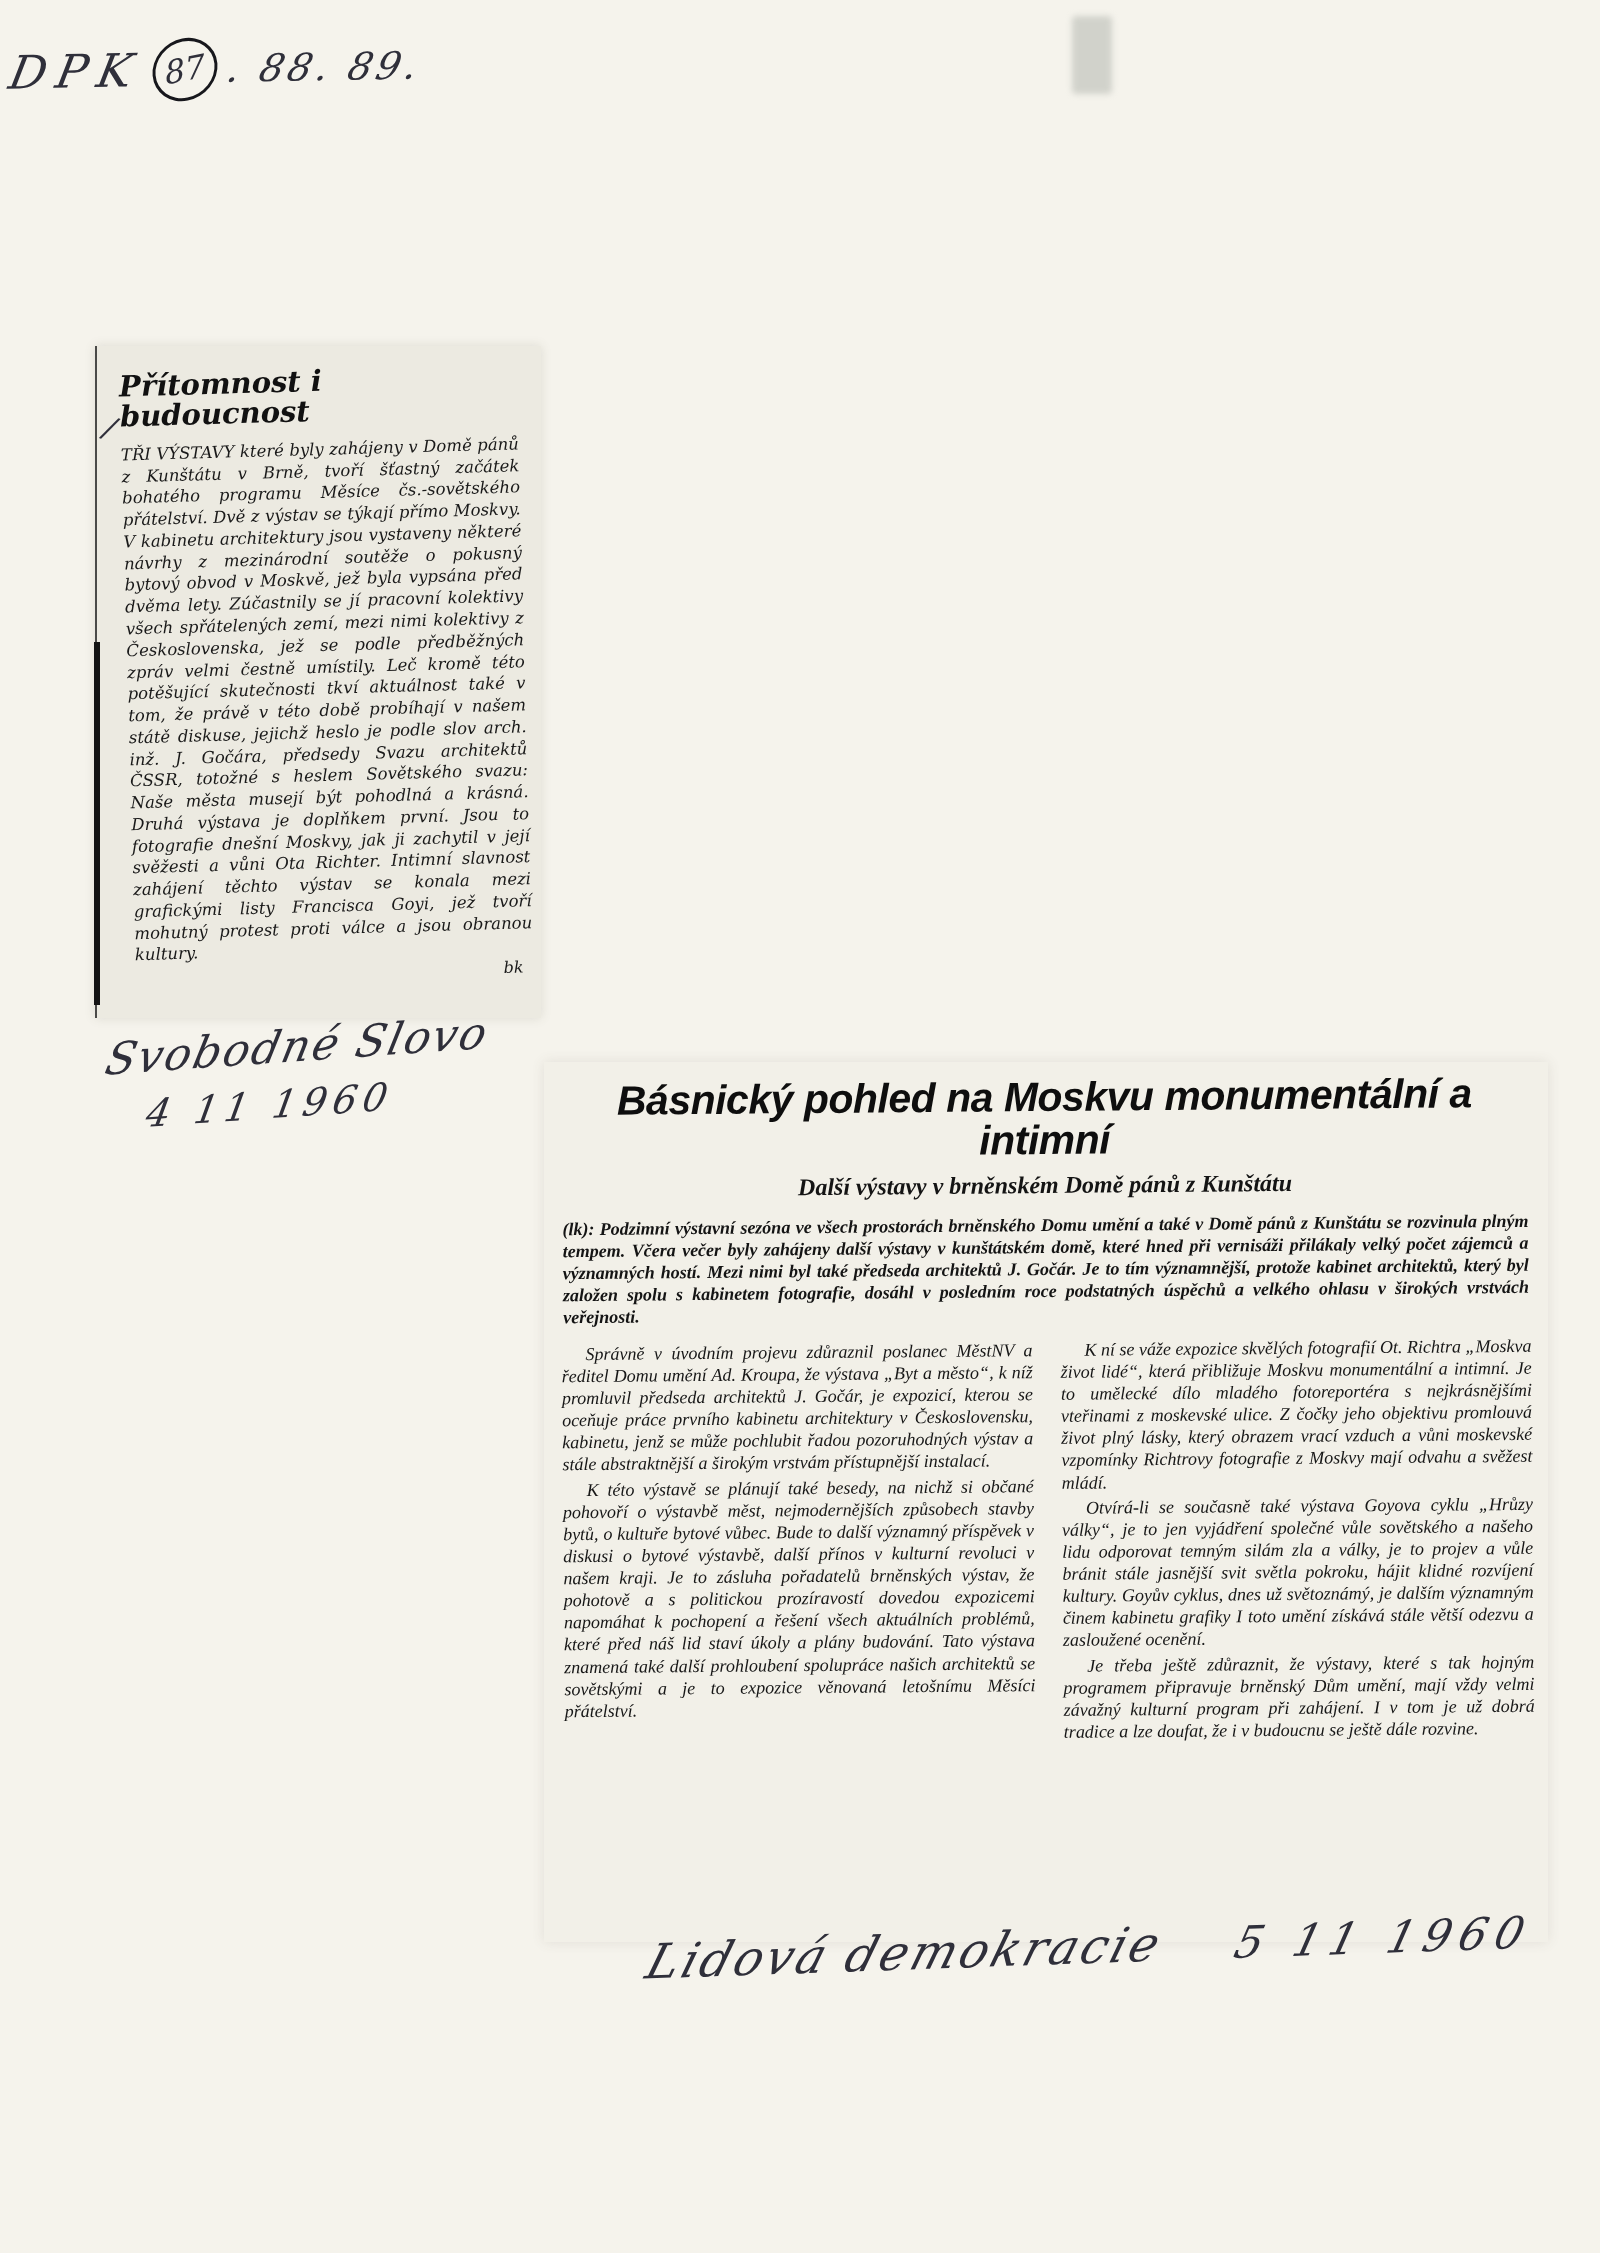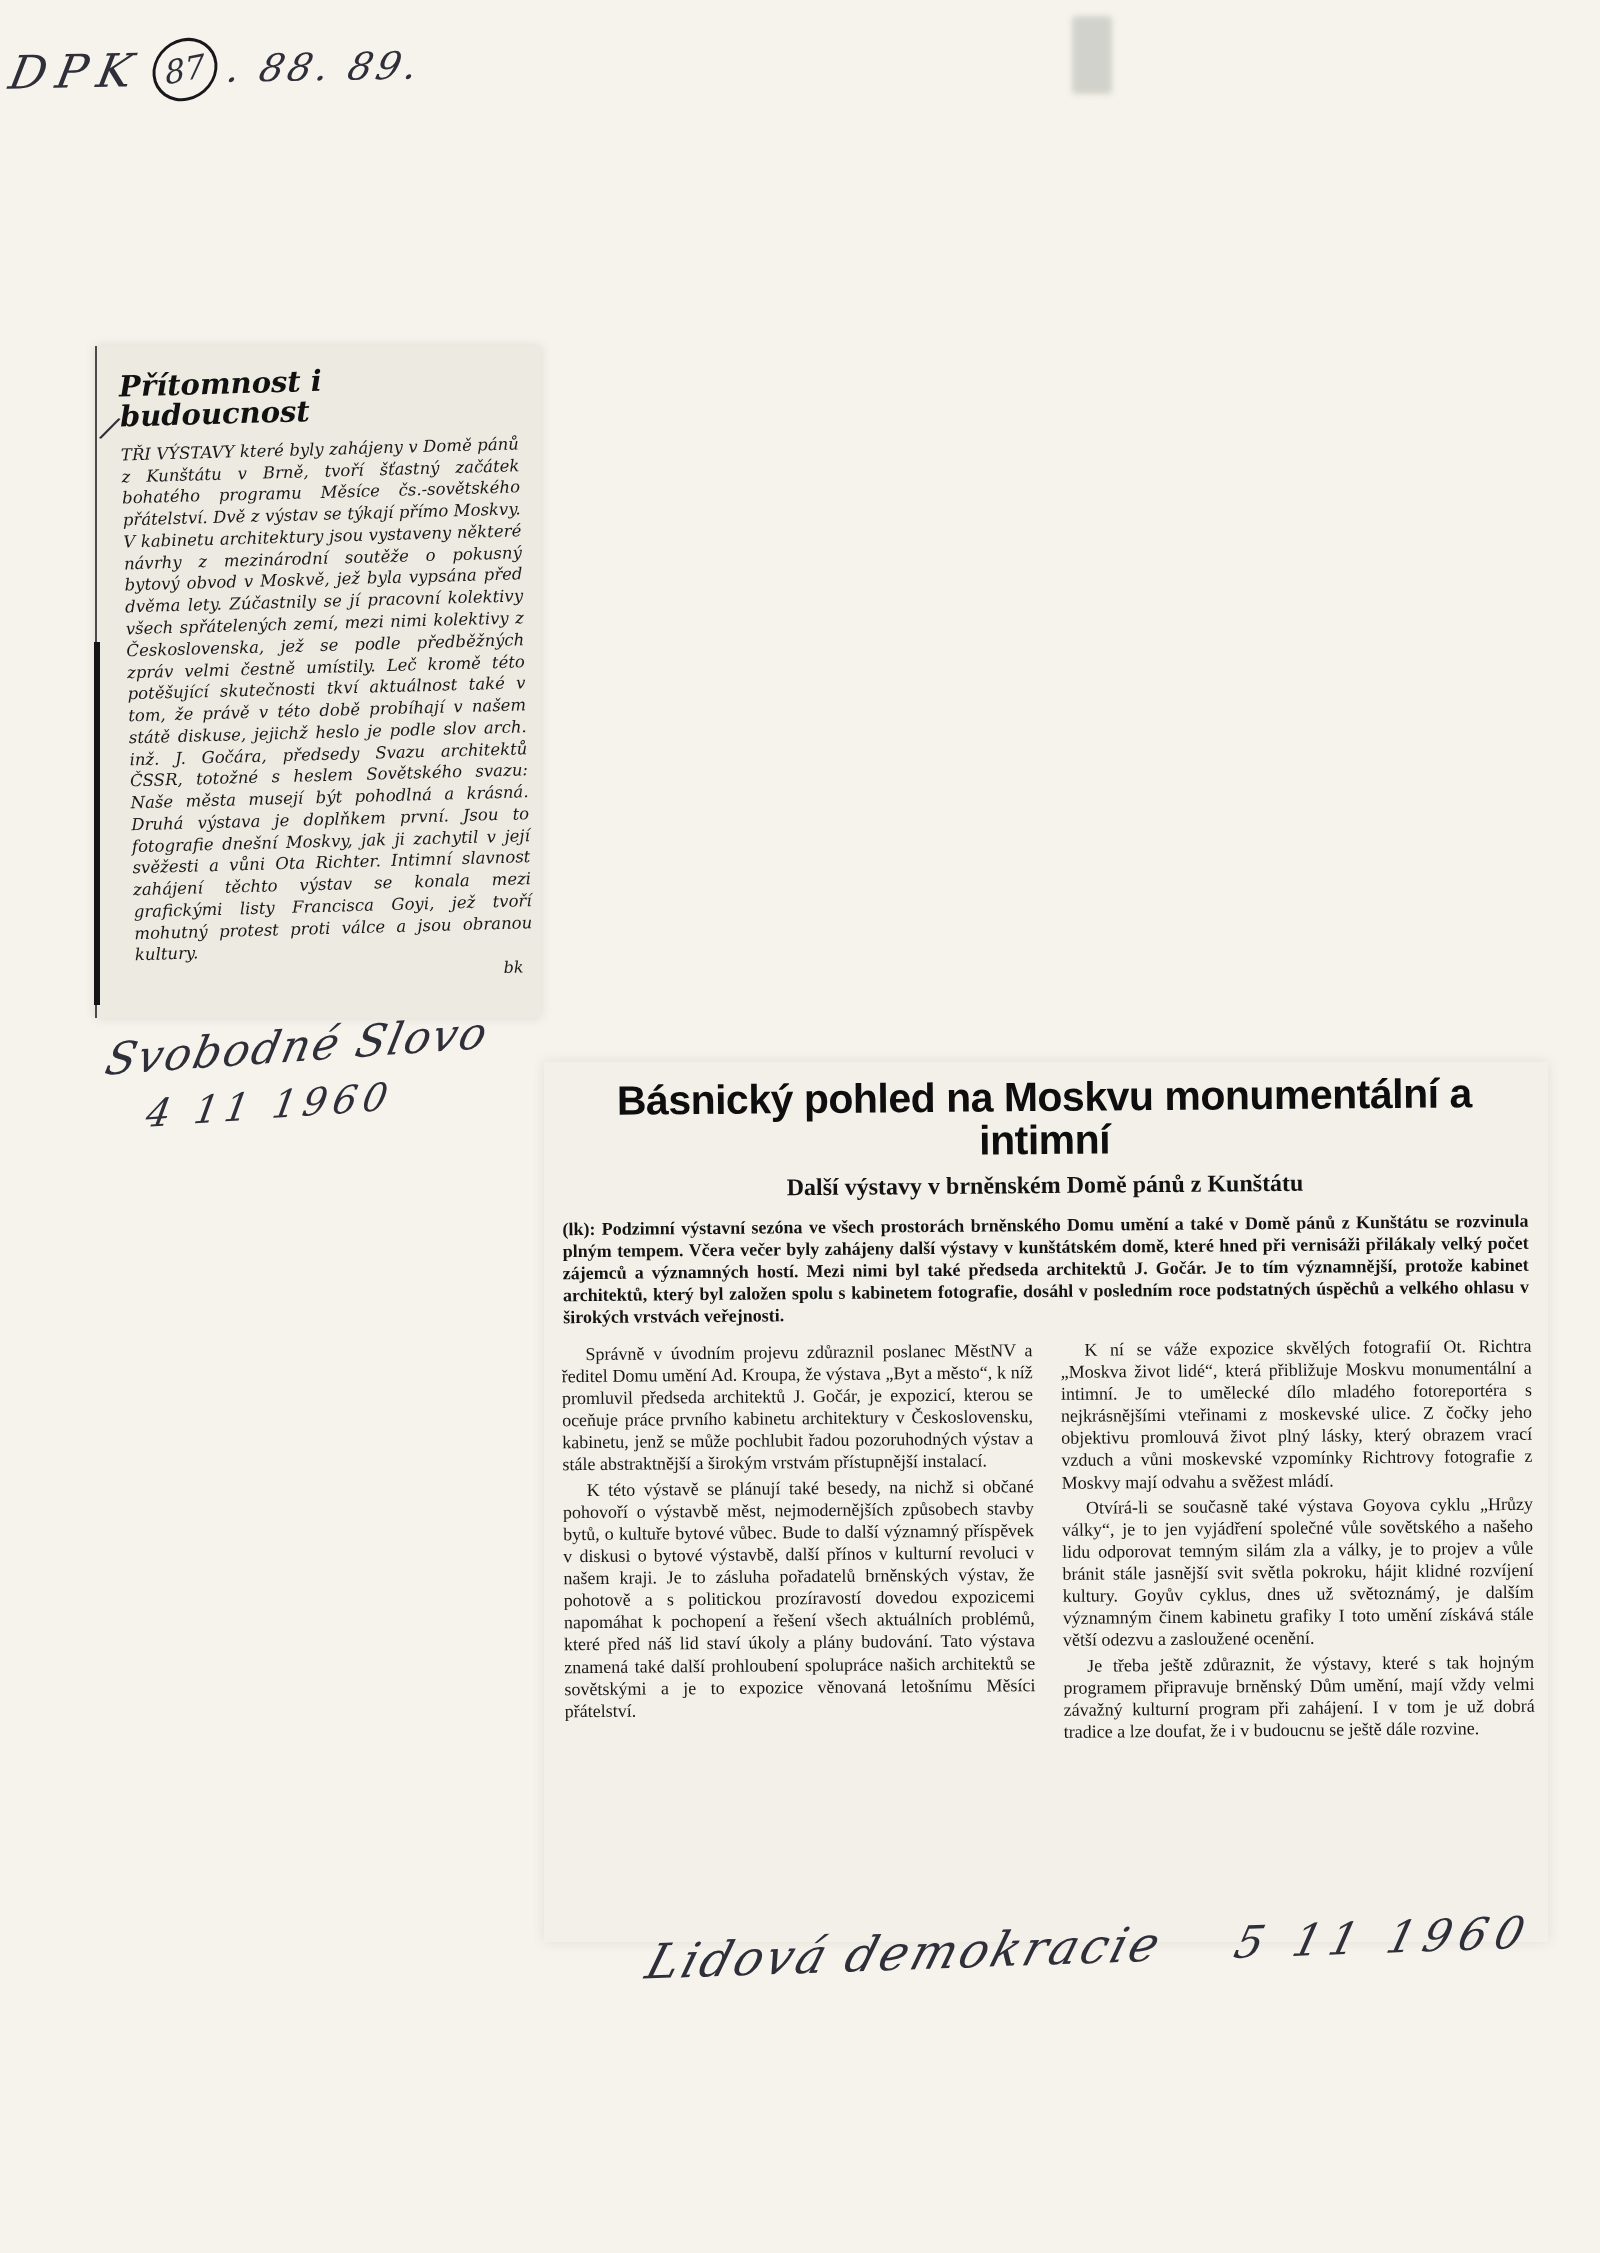--- a/index.html
+++ b/index.html
@@ -79,20 +79,21 @@
   
   .handnote1{position:absolute;left:108px;top:1020px;transform:rotate(-4deg);}
   .handnote1 .src{font-size:44px;transform:skewX(-16deg);display:block;letter-spacing:2px;}
   .handnote1 .date{font-size:38px;transform:skewX(-14deg);display:block;margin:10px 0 0 36px;letter-spacing:6px;}
 
   
   .clip-main{
     position:absolute;left:544px;top:1062px;width:1004px;height:880px;
     background:#f2f0e8;
     box-shadow:0 0 12px rgba(90,85,70,.12);
+    font-style:italic;
   }
   .clip-main-inner{
     transform:rotate(-0.5deg);
     padding:14px 16px 10px 18px;
   }
   .headline{
     font-family:"Liberation Sans", sans-serif;
     font-weight:bold;font-size:41px;line-height:1.05;
     text-align:center;color:#0e0e0e;margin:0;
     letter-spacing:-0.5px;

